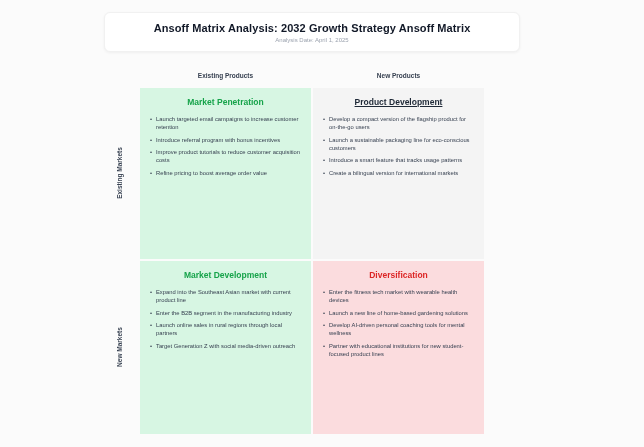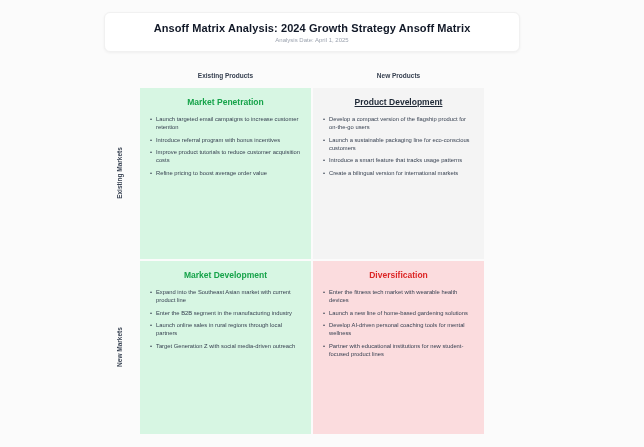--- a/index.html
+++ b/index.html
@@ -106,21 +106,21 @@
     top: 0;
     color: #374151;
   }
 </style>
 </head>
 <body>
 
 <div class="stage">
 
   <div class="header-card">
-    <div class="header-title">Ansoff Matrix Analysis: 2024 Growth Strategy Ansoff Matrix</div>
+    <div class="header-title">Ansoff Matrix Analysis: 2032 Growth Strategy Ansoff Matrix</div>
     <div class="header-subtitle">Analysis Date: April 1, 2025</div>
   </div>
 
   <div class="col-header left">Existing Products</div>
   <div class="col-header right">New Products</div>
 
   <div class="row-label top">Existing Markets</div>
   <div class="row-label bottom">New Markets</div>
 
   <div class="quad tl">

